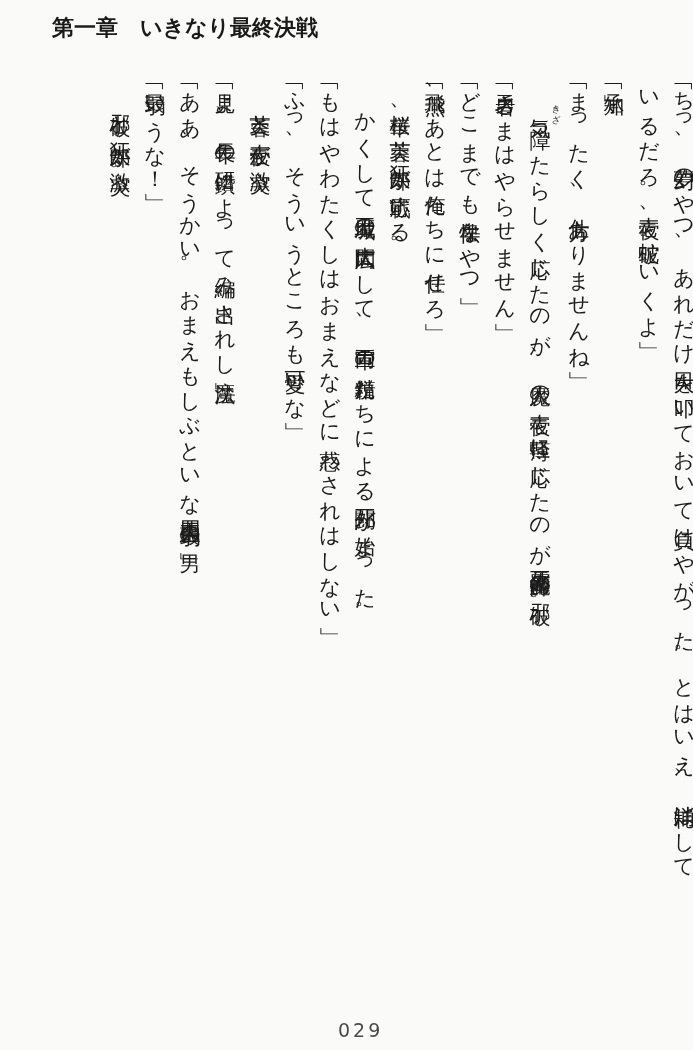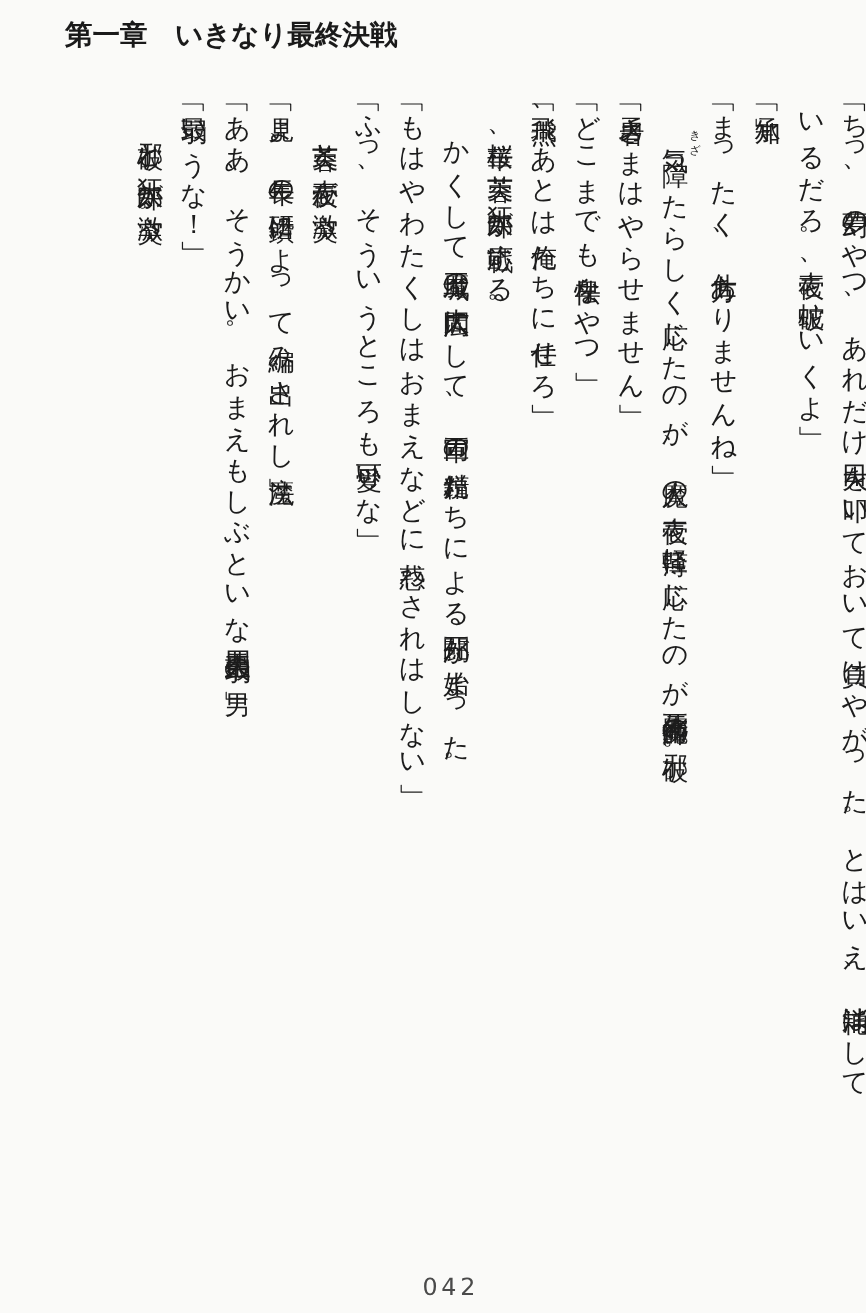--- a/index.html
+++ b/index.html
@@ -84,15 +84,15 @@
     <div class="text-line indent">かくして魔王城の大広間にして、両軍の精鋭たちによる死闘が始まった。</div>
     <div class="text-line">「もはやわたくしはおまえなどに惑わされはしない」</div>
     <div class="text-line">「ふっ、そういうところも可愛いな」</div>
     <div class="text-line indent">芙蓉と壱夜が激突。</div>
     <div class="text-line">「見よ、長年の研鑽によって編み出されし魔法」</div>
     <div class="text-line">「ああ、そうかい。おまえもしぶといな四天王最弱の男」</div>
     <div class="text-line">「最弱いうな！」</div>
     <div class="text-line indent">邪破と狂太郎が激突。</div>
   </div>
 
-  <div class="page-number">042</div>
+  <div class="page-number">029</div>
 
 </div>
 
 </body></html>

